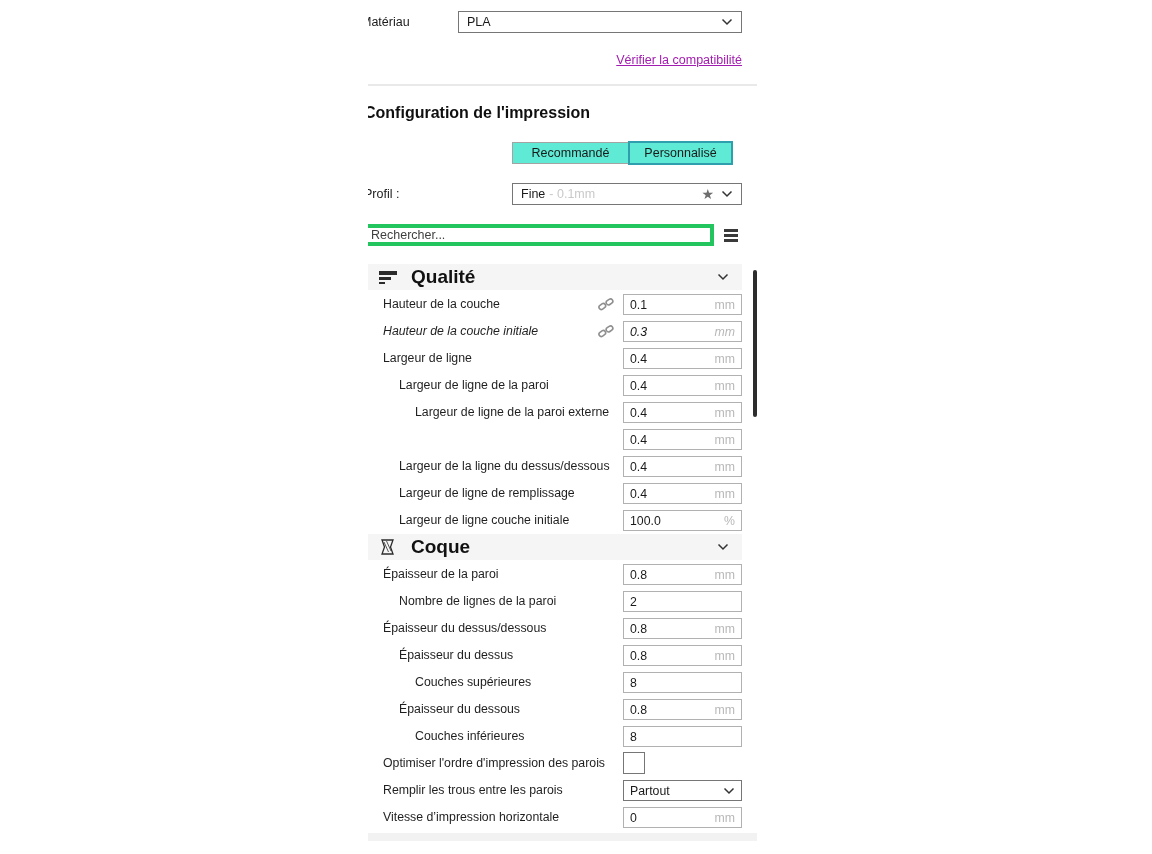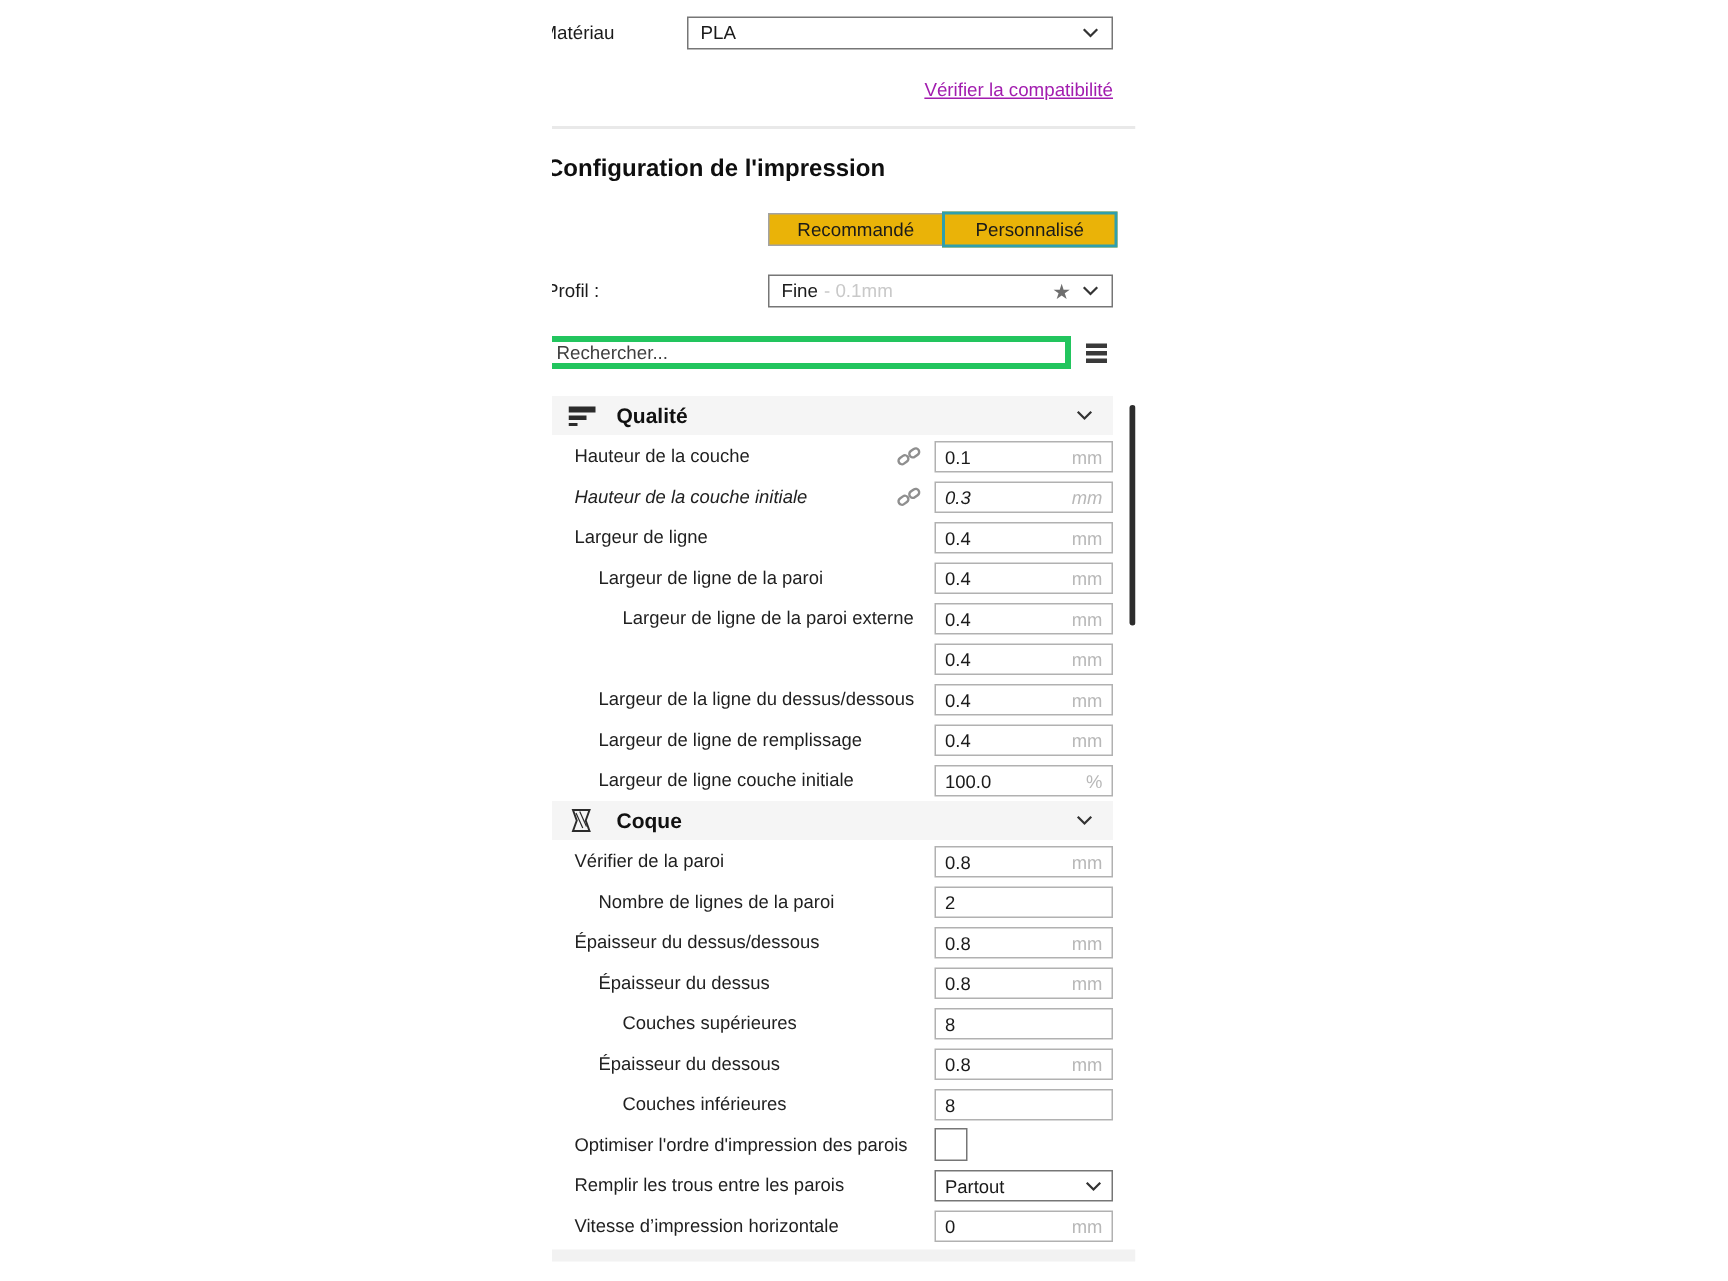--- a/index.html
+++ b/index.html
@@ -8,38 +8,38 @@
   .panel{position:absolute;left:368px;top:0;width:389px;height:854px;overflow:hidden;background:#fff;}
   .panel > *{position:absolute;}
   .lbl{font-size:12.5px;color:#1a1a1a;white-space:nowrap;}
   .mat-label{left:-7px;top:15px;}
   .dropdown{border:1px solid #767676;background:#fff;box-sizing:border-box;display:flex;
             align-items:center;padding:0 8px;font-size:12.5px;color:#1a1a1a;cursor:pointer;}
   .mat-dropdown{left:90px;top:11px;width:284px;height:22px;justify-content:space-between;}
   .compat-link{top:53px;right:15px;font-size:12.5px;text-decoration:underline;cursor:pointer;}
   .divider1{left:0;top:84px;width:389px;height:2px;background:#e9e9e9;}
   .heading{left:-4px;top:104px;margin:0;font-size:16px;font-weight:bold;color:#0f0f0f;white-space:nowrap;}
-  .tab{top:142px;height:22px;line-height:20px;text-align:center;font-size:12.5px;background:#eab308;
+  .tab{top:142px;height:22px;line-height:20px;text-align:center;font-size:12.5px;background:#5eead4;
        box-sizing:border-box;cursor:pointer;}
   .tab-rec{left:144px;width:117px;border:1px solid #a3a3a3;}
-  .tab-per{left:260px;top:141px;width:117px;height:24px;line-height:20px;}
+  .tab-per{left:260px;top:141px;width:105px;height:24px;line-height:20px;}
   .profil-label{left:-4px;top:187px;}
   .profil-dropdown{left:144px;top:183px;width:230px;height:22px;}
   .profil-suffix{color:#c9c9c9;margin-left:4px;}
   .star-icon{margin-left:auto;color:#6e6e6e;font-size:14px;line-height:1;}
   .chev{display:inline-flex;margin-left:7px;}
   .search{left:-10px;top:224px;width:356px;height:22px;border:4px solid #22c55e;box-sizing:border-box;
           padding:0 9px;font-size:12.5px;color:#333;font-family:inherit;outline:none;}
   .search::placeholder{color:#3f3f3f;opacity:1;}
   .hamburger{left:356px;top:229px;cursor:pointer;}
   .hamburger i{display:block;width:14px;height:3px;background:#3a3a3a;margin-bottom:2px;}
   .sec-header{position:absolute;left:0;width:374px;height:26px;background:#f5f5f5;display:flex;
               align-items:center;cursor:pointer;}
   .sec-icon{margin-left:11px;display:inline-flex;width:20px;}
-  .sec-title{margin-left:12px;font-weight:bold;font-size:14px;color:#111;}
+  .sec-title{margin-left:12px;font-weight:bold;font-size:19px;color:#111;}
   .sec-chev{margin-left:auto;margin-right:13px;display:inline-flex;}
   .row{position:absolute;left:0;width:374px;height:27px;}
   .rlabel{position:absolute;top:0;line-height:27px;font-size:12.3px;color:#1f1f1f;white-space:nowrap;}
   .chain{position:absolute;left:230px;top:6px;}
   .vbox,.sbox{position:absolute;left:255px;top:3px;width:119px;height:21px;box-sizing:border-box;
         background:#fff;display:flex;align-items:center;justify-content:space-between;padding:0 6px;}
   .vbox{border:1px solid #b1b1b1;}
   .sbox{border:1px solid #767676;cursor:pointer;}
   .val{font-size:12.3px;color:#1a1a1a;}
   .unit{font-size:12.3px;color:#b8b8b8;}
@@ -189,21 +189,21 @@
           </svg>
         </span>
         <span class="sec-title">Coque</span>
         <span class="sec-chev">
           <svg width="12" height="8" viewBox="0 0 12 8">
             <polyline points="1.5,1.5 6,6 10.5,1.5" fill="none" stroke="#333" stroke-width="1.5"></polyline>
           </svg>
         </span>
       </div>
       <div class="row" style="top: 561px;">
-        <span class="rlabel" style="left:15px">Vérifier de la paroi</span>
+        <span class="rlabel" style="left:15px">Épaisseur de la paroi</span>
         <span class="vbox">
           <span class="val">0.8</span>
           <span class="unit">mm</span>
         </span>
       </div>
       <div class="row" style="top: 588px;">
         <span class="rlabel" style="left:31px">Nombre de lignes de la paroi</span>
         <span class="vbox">
           <span class="val">2</span>
           <span class="unit"></span>

